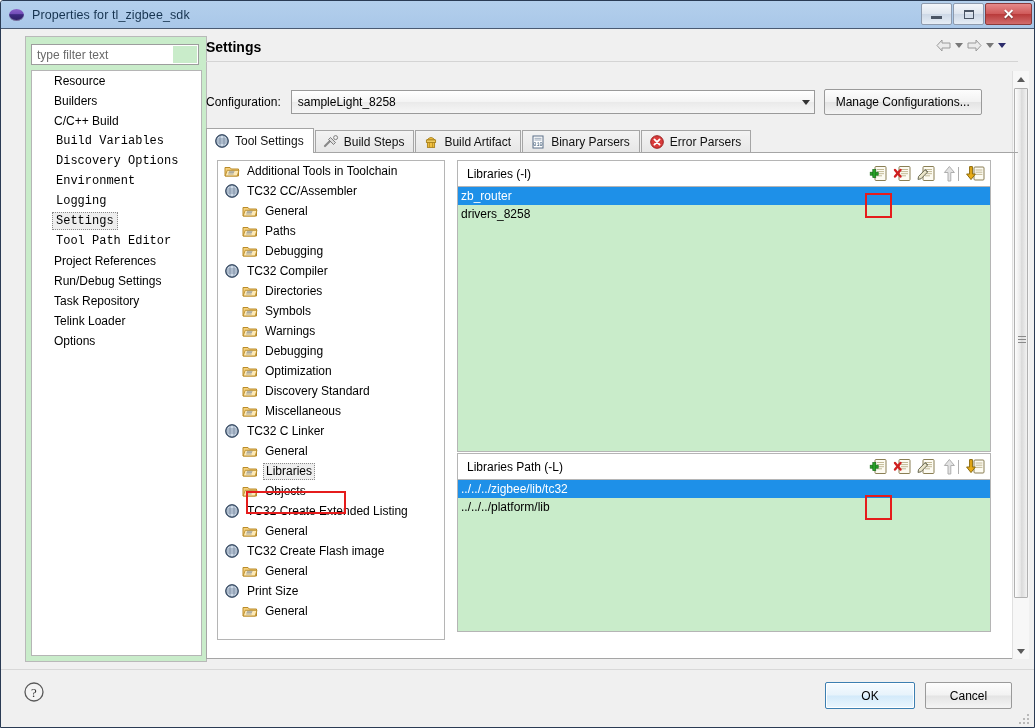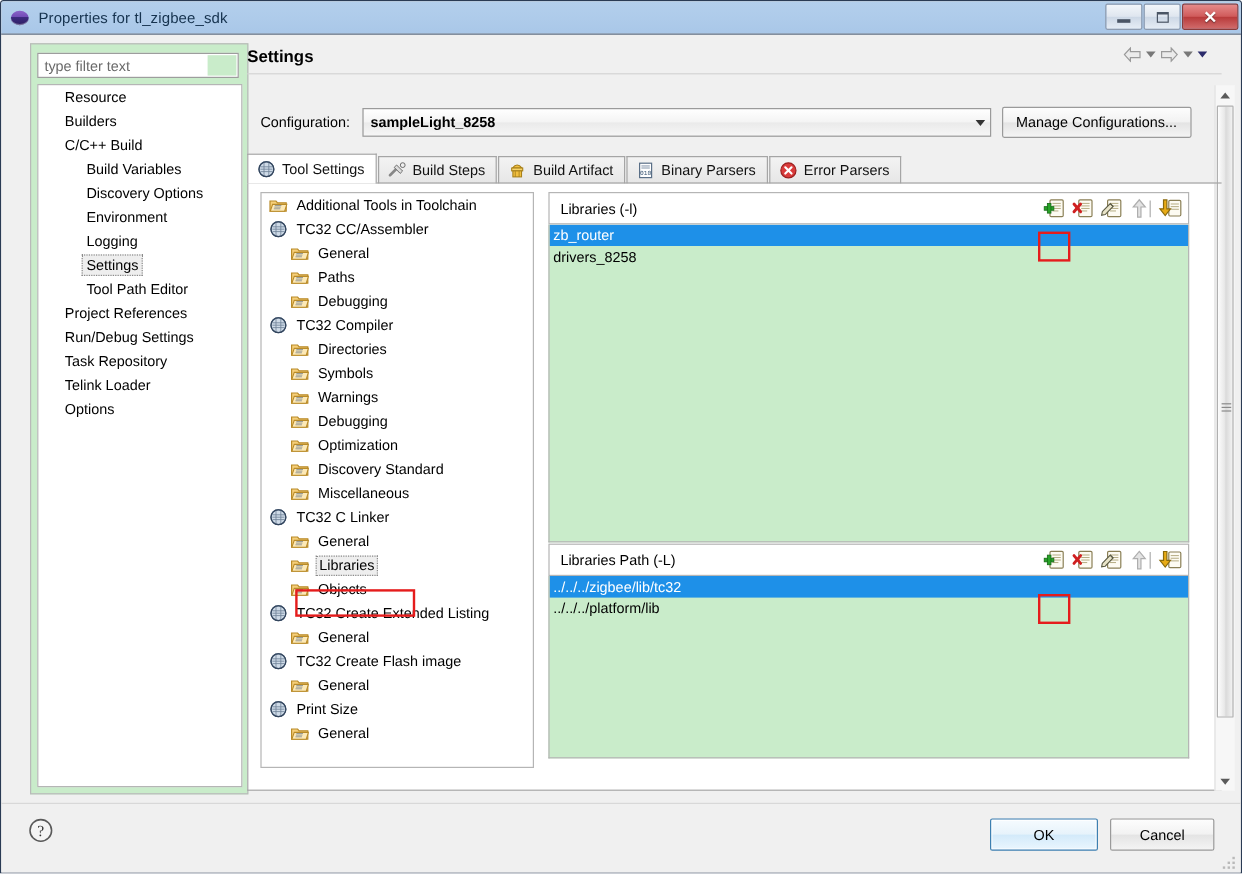--- a/index.html
+++ b/index.html
@@ -107,21 +107,21 @@
     border: 1px solid #b5b5b5;
     box-sizing: border-box;
     overflow: hidden;
   }
   .tree-item {
     height: 20px; line-height: 20px;
     font-size: 12px; color: #000000;
     padding-left: 22px;
     white-space: nowrap;
   }
-  .tree-item.indent1 { padding-left: 40px; }
+  .tree-item.indent1 { padding-left: 24px; font-family: Liberation Mono, monospace; }
   .tree-item .selbox {
     display: inline-block;
     background: #eeeeee;
     border: 1px dotted #8a8a8a;
     padding: 0 3px; margin-left: -4px;
     line-height: 16px;
   }
   
   .right-pane {
     position: absolute; left: 196px; top: 0px;
@@ -144,32 +144,32 @@
     border-top: 5px solid #787878; }
   .caret.dark { border-top-color: #2b2b6b; }
   .title-sep {
     position: absolute; left: 9px; top: 32px;
     width: 812px; height: 1px; background: #d4d4d4;
   }
   
   .config-row {
     position: absolute; left: 9px; top: 60px;
     width: 812px; height: 26px;
-    display: flex; align-items: center; margin-left: 11px;
+    display: flex; align-items: center;
   }
   .config-label { font-size: 12px; margin-right: 10px; }
   .config-combo {
     width: 524px; height: 24px;
     border: 1px solid #9a9a9a;
     box-sizing: border-box;
     background: linear-gradient(to bottom,#ffffff 0%,#f4f4f4 48%,#eaeaea 52%,#f6f6f6 100%);
     display: flex; align-items: center; position: relative;
     font-size: 12px;
   }
-  .config-combo .cval { margin-left: 6px; font-weight: bold; }
+  .config-combo .cval { margin-left: 6px; }
   .config-combo .cbtn {
     position: absolute; right: 4px; top: 0; bottom: 0;
     display: flex; align-items: center;
   }
   .btn {
     border: 1px solid #9a9a9a;
     border-radius: 2px;
     background: linear-gradient(to bottom,#fdfdfd 0%,#f2f2f2 48%,#e4e4e4 52%,#f4f4f4 100%);
     font-family: "Liberation Sans", sans-serif;
     font-size: 12px;

